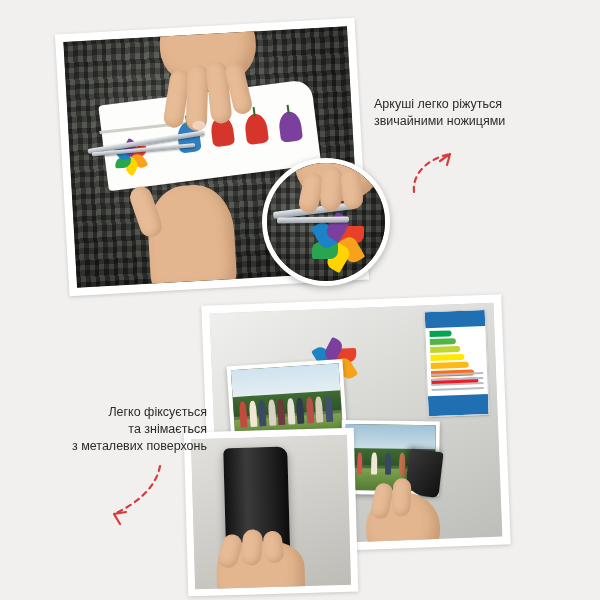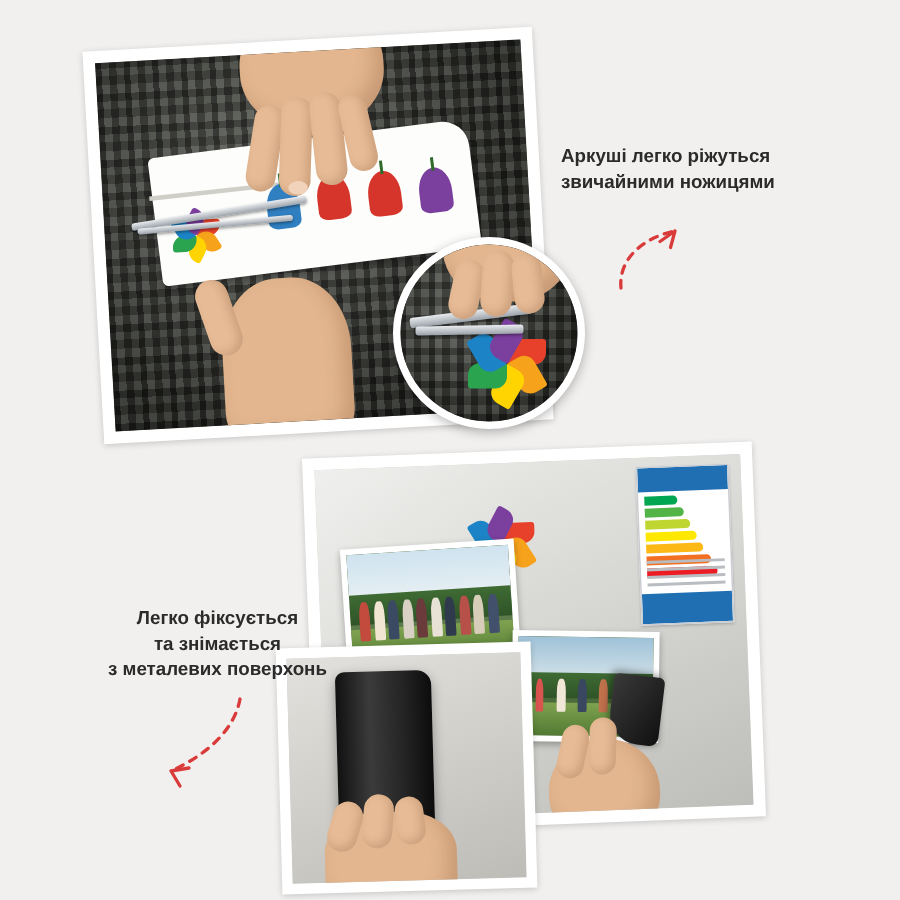--- a/index.html
+++ b/index.html
@@ -295,25 +295,25 @@
     border-radius: 6px 10px 6px 6px;
     box-shadow: 0 3px 8px rgba(0,0,0,0.35);
   }
 
   
   .annotation {
     position: absolute;
     color: #2b2b2b;
     font-size: 12.5px;
     line-height: 17px;
-    font-weight: 700;
+    font-weight: 400;
     white-space: pre-line;
   }
   #anno-top { left: 374px; top: 96px; }
-  #anno-bottom { left: 72px; top: 404px; text-align: center; }
+  #anno-bottom { left: 72px; top: 404px; text-align: right; }
 
   .arrow {
     position: absolute;
   }
 </style>
 </head>
 <body>
 
 <div class="stage">
 

